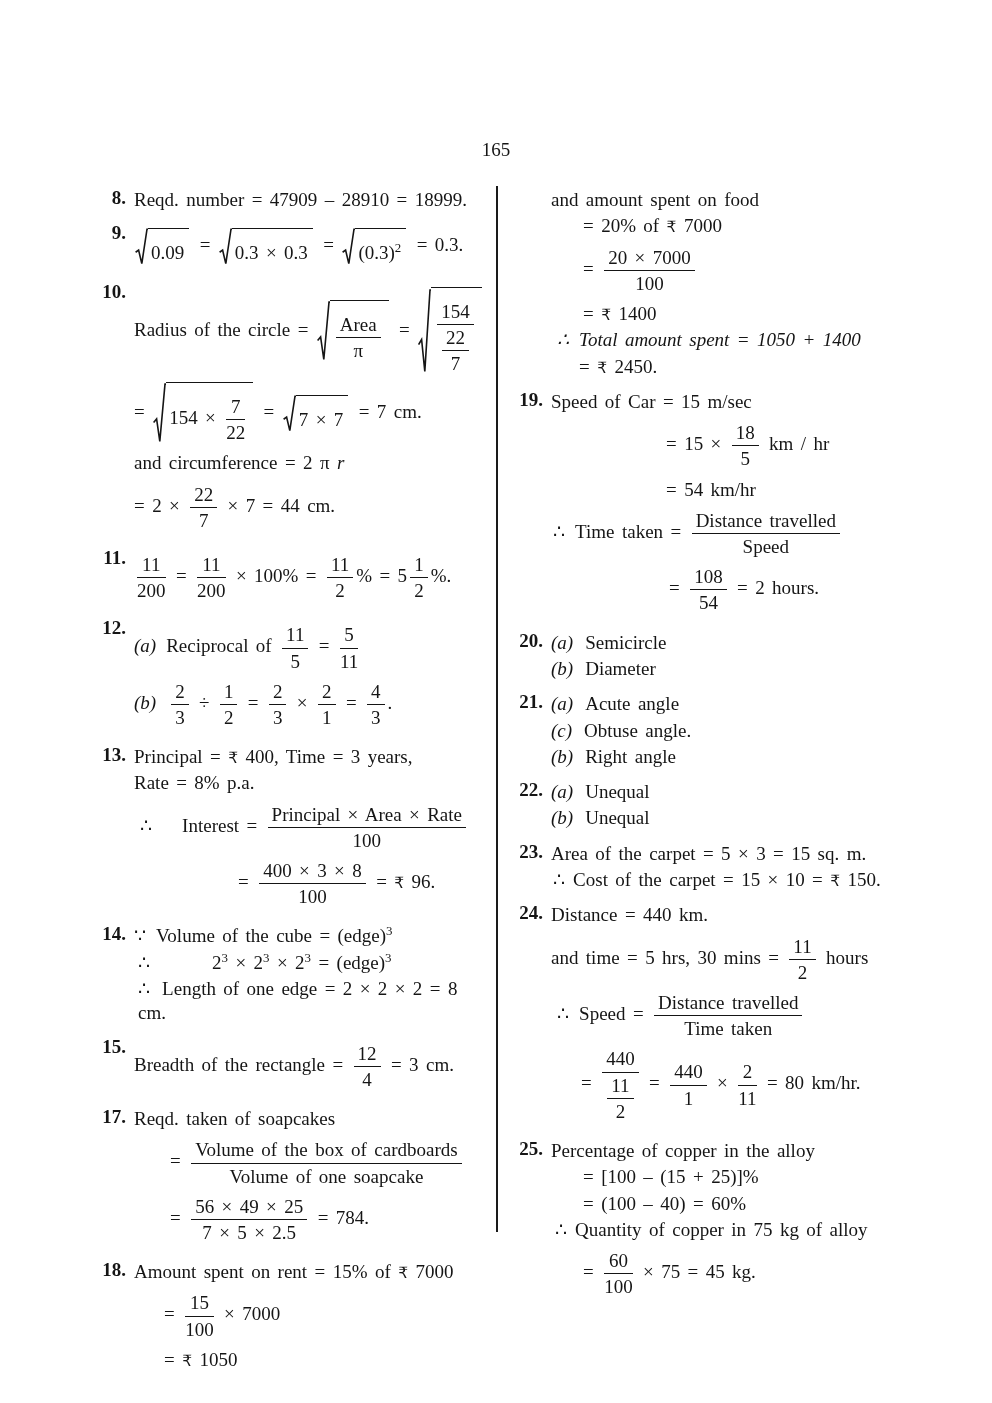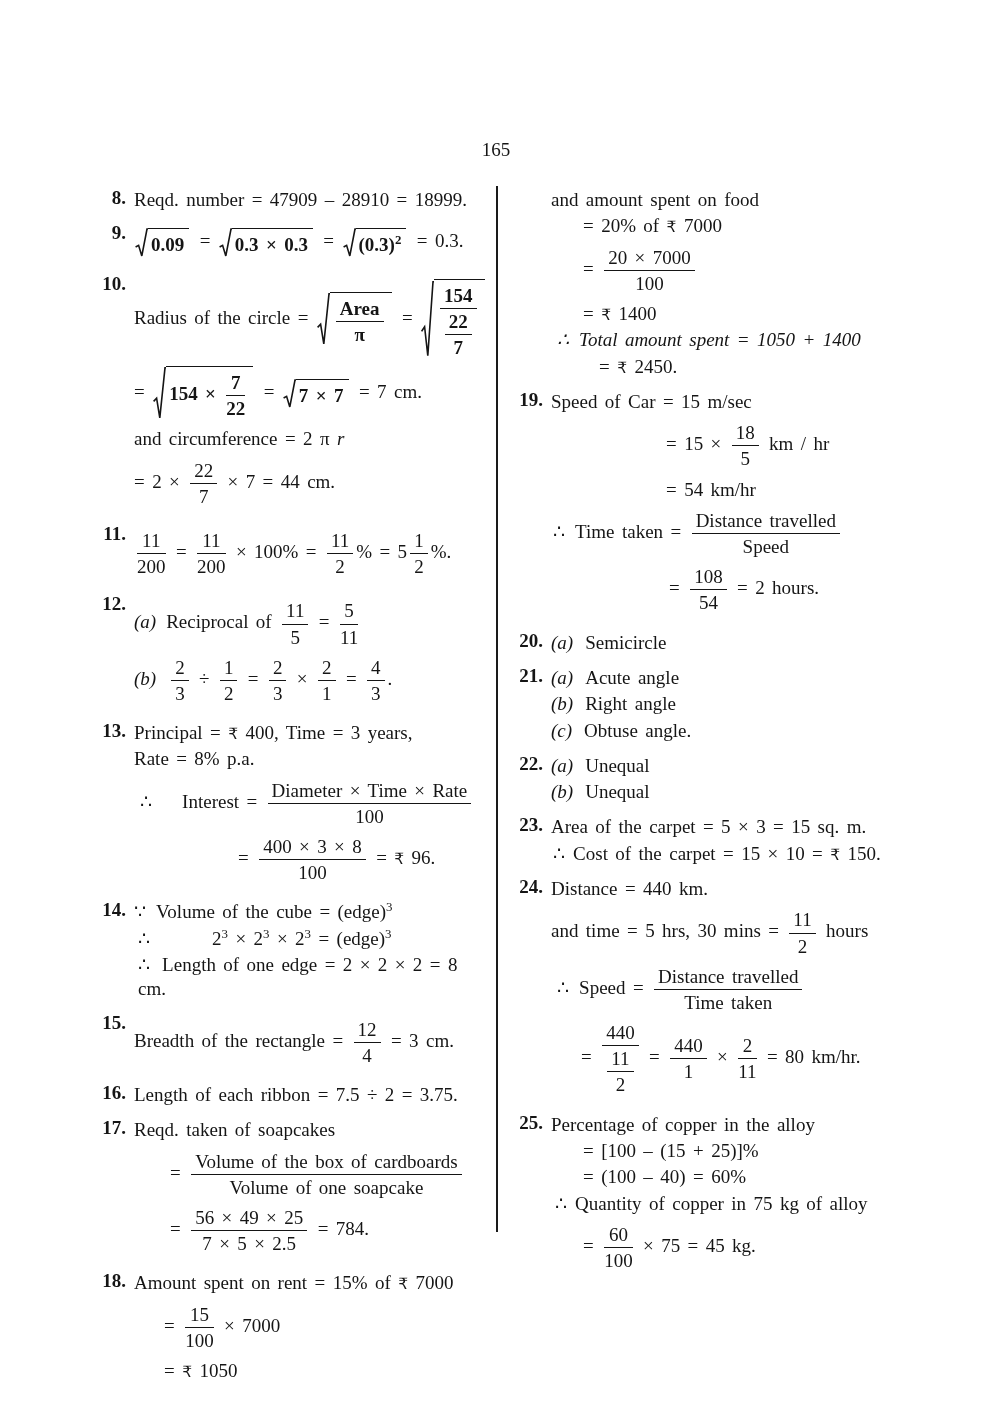--- a/index.html
+++ b/index.html
@@ -20,21 +20,21 @@
   .line.tall{margin:7px 0;}
   .gap{display:inline-block;}
   .frac{display:inline-flex;flex-direction:column;text-align:center;vertical-align:middle;margin:0 3px;line-height:1.22;}
   .frac .num{border-bottom:1.7px solid #151515;padding:0 4px 1px;}
   .frac .den{padding-top:1px;}
   .frac .frac{margin:0 1px;}
   .sqrt{display:inline-flex;align-items:stretch;vertical-align:middle;margin:0 3px 0 1px;}
   .rad{width:13px;flex:none;position:relative;}
   .rad svg{position:absolute;left:0;top:0;width:100%;height:100%;display:block;}
   .rad path{fill:none;stroke:#151515;stroke-width:1.6px;vector-effect:non-scaling-stroke;}
-  .rc{border-top:1.8px solid #151515;padding:4px 5px 0 3px;font-weight:bold;}
+  .rc{border-top:1.8px solid #151515;padding:12px 5px 0 3px;}
   sup.sp{font-size:0.68em;line-height:0;}
   .rs{font-family:"DejaVu Sans",sans-serif;font-size:0.82em;}
   i{font-style:italic;}
 </style>
 </head>
 <body>
 
 <div class="page">
   <div class="page-number">165</div>
   <div class="divider" style="background: rgb(26, 26, 26);"></div>
@@ -169,21 +169,21 @@
               <span class="den">3</span>
             </span><span class="t">.</span></div>
         </div>
       </div>
       <div class="item">
         <div class="inum">13.</div>
         <div class="ibody">
           <div class="line"><span class="t">Principal = </span><span class="rs">₹</span><span class="t"> 400, Time = 3 years,</span></div>
           <div class="line"><span class="t">Rate = 8% p.a.</span></div>
           <div class="line tall" style="margin-left: 6px;"><span class="t">∴</span><span class="gap" style="width: 30px;"></span><span class="t">Interest = </span><span class="frac">
-              <span class="num">Diameter × Time × Rate</span>
+              <span class="num">Principal × Area × Rate</span>
               <span class="den">100</span>
             </span></div>
           <div class="line tall" style="margin-left: 104px;"><span class="t">= </span><span class="frac">
               <span class="num">400 × 3 × 8</span>
               <span class="den">100</span>
             </span><span class="t"> = </span><span class="rs">₹</span><span class="t"> 96.</span></div>
         </div>
       </div>
       <div class="item">
         <div class="inum">14.</div>
@@ -196,26 +196,20 @@
       <div class="item">
         <div class="inum">15.</div>
         <div class="ibody">
           <div class="line tall"><span class="t">Breadth of the rectangle = </span><span class="frac">
               <span class="num">12</span>
               <span class="den">4</span>
             </span><span class="t"> = 3 cm.</span></div>
         </div>
       </div>
       <div class="item">
-        <div class="inum">16.</div>
-        <div class="ibody">
-          <div class="line"><span class="t">Length of each ribbon = 7.5 ÷ 2 = 3.75.</span></div>
-        </div>
-      </div>
-      <div class="item">
         <div class="inum">17.</div>
         <div class="ibody">
           <div class="line"><span class="t">Reqd. taken of soapcakes</span></div>
           <div class="line tall" style="margin-left: 36px;"><span class="t">= </span><span class="frac">
               <span class="num">Volume of the box of cardboards</span>
               <span class="den">Volume of one soapcake</span>
             </span></div>
           <div class="line tall" style="margin-left: 36px;"><span class="t">= </span><span class="frac">
               <span class="num">56 × 49 × 25</span>
               <span class="den">7 × 5 × 2.5</span>
@@ -239,21 +233,21 @@
         <div class="inum"></div>
         <div class="ibody">
           <div class="line"><span class="t">and amount spent on food</span></div>
           <div class="line" style="margin-left: 32px;"><span class="t">= 20% of </span><span class="rs">₹</span><span class="t"> 7000</span></div>
           <div class="line tall" style="margin-left: 32px;"><span class="t">= </span><span class="frac">
               <span class="num">20 × 7000</span>
               <span class="den">100</span>
             </span></div>
           <div class="line" style="margin-left: 32px;"><span class="t">= </span><span class="rs">₹</span><span class="t"> 1400</span></div>
           <div class="line" style="margin-left: 6px; font-style: italic;"><span class="t">∴</span><span class="gap" style="width: 10px;"></span><span class="t">Total amount spent = 1050 + 1400</span></div>
-          <div class="line" style="margin-left: 48px;"><span class="t">= </span><span class="rs">₹</span><span class="t"> 2450.</span></div>
+          <div class="line" style="margin-left: 28px;"><span class="t">= </span><span class="rs">₹</span><span class="t"> 2450.</span></div>
         </div>
       </div>
       <div class="item">
         <div class="inum">19.</div>
         <div class="ibody">
           <div class="line"><span class="t">Speed of Car = 15 m/sec</span></div>
           <div class="line tall" style="margin-left: 115px;"><span class="t">= 15 × </span><span class="frac">
               <span class="num">18</span>
               <span class="den">5</span>
             </span><span class="t"> km / hr</span></div>
@@ -265,28 +259,29 @@
           <div class="line tall" style="margin-left: 118px;"><span class="t">= </span><span class="frac">
               <span class="num">108</span>
               <span class="den">54</span>
             </span><span class="t"> = 2 hours.</span></div>
         </div>
       </div>
       <div class="item">
         <div class="inum">20.</div>
         <div class="ibody">
           <div class="line"><i class="t">(a)</i><span class="gap" style="width: 12px;"></span><span class="t">Semicircle</span></div>
+          <div class="line"><i class="t">(b)</i><span class="gap" style="width: 12px;"></span><span class="t">Diameter</span></div>
         </div>
       </div>
       <div class="item">
         <div class="inum">21.</div>
         <div class="ibody">
           <div class="line"><i class="t">(a)</i><span class="gap" style="width: 12px;"></span><span class="t">Acute angle</span></div>
+          <div class="line"><i class="t">(c)</i><span class="gap" style="width: 12px;"></span><span class="t">Obtuse angle.</span></div>
           <div class="line"><i class="t">(b)</i><span class="gap" style="width: 12px;"></span><span class="t">Right angle</span></div>
-          <div class="line"><i class="t">(c)</i><span class="gap" style="width: 12px;"></span><span class="t">Obtuse angle.</span></div>
         </div>
       </div>
       <div class="item">
         <div class="inum">22.</div>
         <div class="ibody">
           <div class="line"><i class="t">(a)</i><span class="gap" style="width: 12px;"></span><span class="t">Unequal</span></div>
           <div class="line"><i class="t">(b)</i><span class="gap" style="width: 12px;"></span><span class="t">Unequal</span></div>
         </div>
       </div>
       <div class="item">

